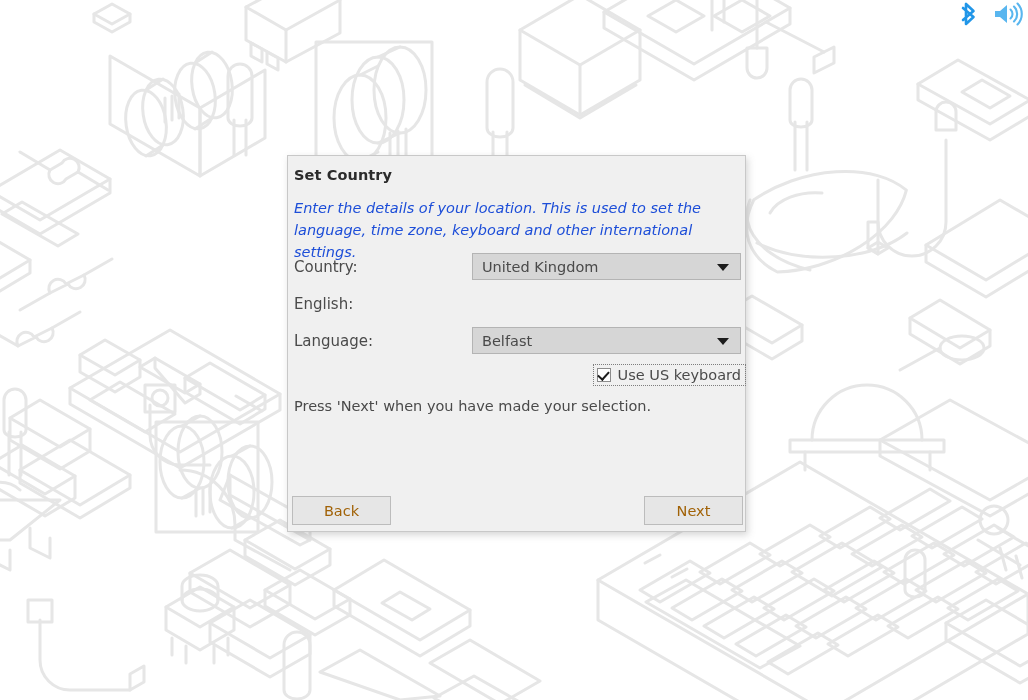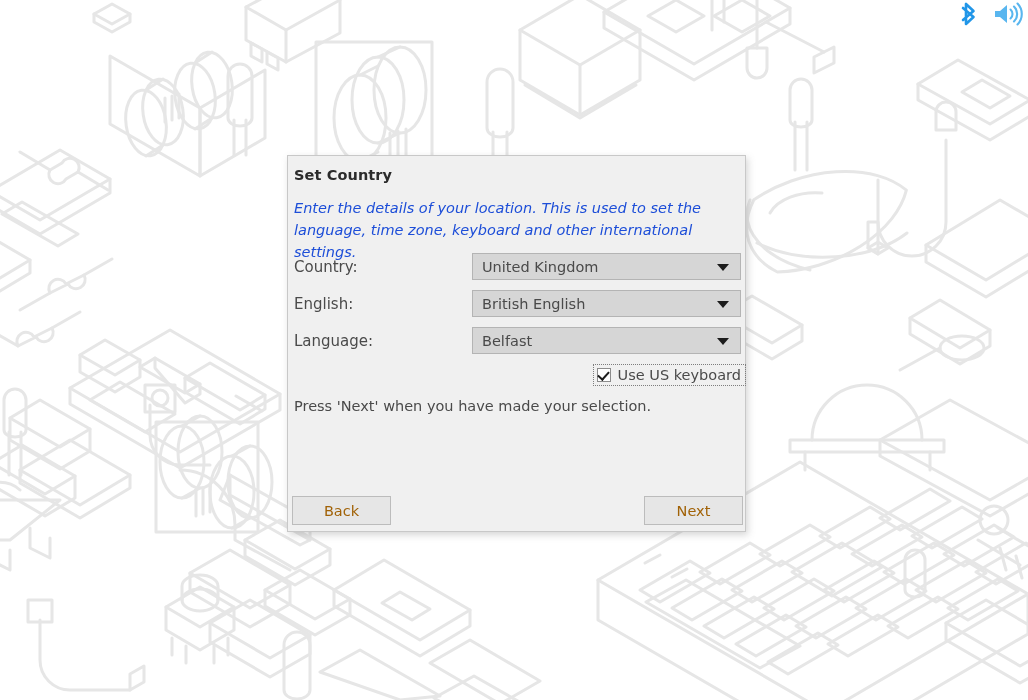--- a/index.html
+++ b/index.html
@@ -462,24 +462,20 @@
     <div class="field-row" id="row-country">
       <span class="field-label">Country:</span>
       <div class="combo">
         <span class="combo-value">United Kingdom</span>
         <span class="combo-arrow"></span>
       </div>
     </div>
 
     <div class="field-row" id="row-language">
       <span class="field-label">English:</span>
-      <div class="combo">
-        <span class="combo-value">British English</span>
-        <span class="combo-arrow"></span>
-      </div>
     </div>
 
     <div class="field-row" id="row-timezone">
       <span class="field-label">Language:</span>
       <div class="combo">
         <span class="combo-value">Belfast</span>
         <span class="combo-arrow"></span>
       </div>
     </div>
 

